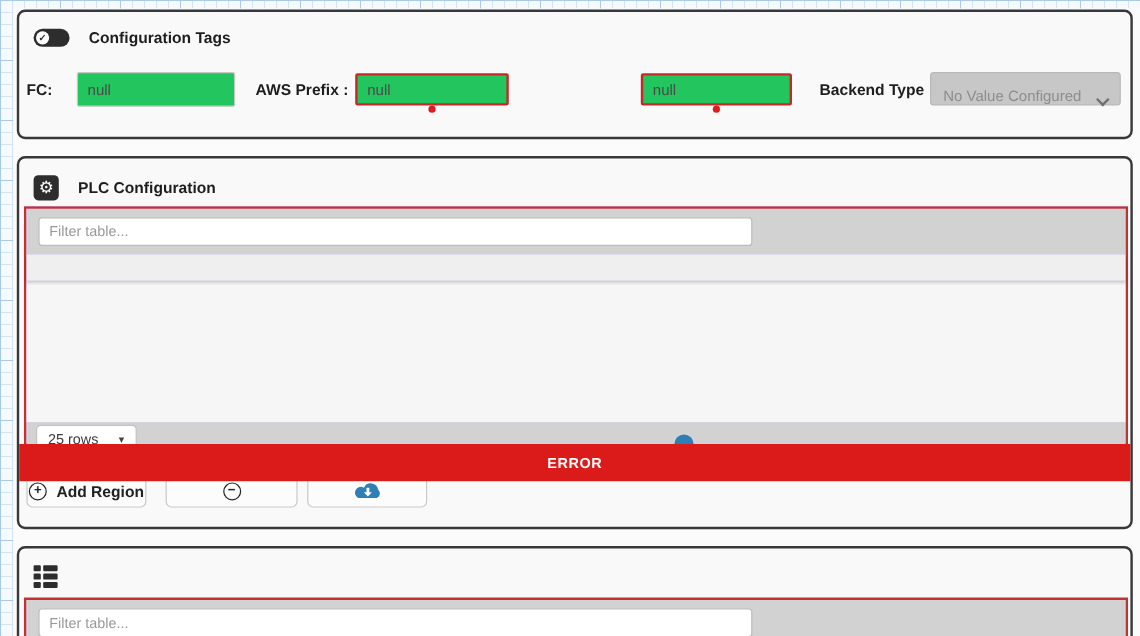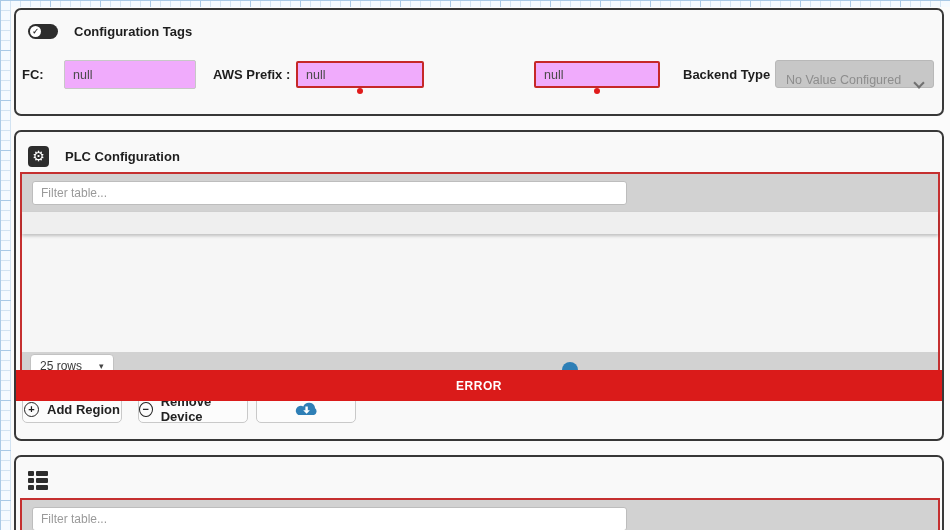--- a/index.html
+++ b/index.html
@@ -44,21 +44,21 @@
     color:#fff; font-size:14px; text-align:center; line-height:20px;
   }
   
   .icn-list { width:21px; height:19px; display:grid; grid-template-columns:6px 12px; grid-template-rows:5px 5px 5px; gap:2px; }
   .icn-list i { background:#2d2d2d; border-radius:1px; }
 
   
   .field-label { position:absolute; top:50px; height:29px; line-height:29px; font-size:13px; font-weight:bold; color:#1e1e1e; }
   .txt-input {
     position:absolute; top:50px; height:29px; border:1px solid #c7c7c7; border-radius:2px;
-    background:#f0abfc; font-family:"Liberation Sans",sans-serif; font-size:12.5px; color:#4a4a4a; padding:0 8px; outline:none;
+    background:#22c55e; font-family:"Liberation Sans",sans-serif; font-size:12.5px; color:#4a4a4a; padding:0 8px; outline:none;
   }
   .txt-input.err { top:51px; height:27px; border:2px solid #c62828; }
   .dot {
     position:absolute; width:6px; height:6px; border-radius:50%; background:#e01b1b; top:78px;
   }
   .fake-select {
     position:absolute; top:50px; height:28px; background:#c7c7c7; border:1px solid #b8b8b8; border-radius:3px;
     display:flex; align-items:flex-end; padding:0 10px; color:#8d8d8d; font-size:12.5px;
   }
   .chev { width:8px; height:8px; border-right:2px solid #707070; border-bottom:2px solid #707070;
@@ -162,21 +162,20 @@
     <div class="error-bar">
       <span>ERROR</span>
     </div>
 
     <div class="btn" id="btn-add">
       <span class="circle-icn">+</span>
       <span>Add Region</span>
     </div>
     <div class="btn" id="btn-remove">
       <span class="circle-icn">−</span>
-      <span>Remove Device</span>
     </div>
     <div class="btn" id="btn-upload">
       <svg width="27" height="17" viewBox="0 0 27 17">
         <path d="M22.1 7.2 A6.2 6.2 0 0 0 10.3 5.4 A4.9 4.9 0 0 0 5.3 14 L21 14 A4 4 0 0 0 22.1 7.2 Z" fill="#2e7fb6"></path>
         <rect x="12.4" y="5.5" width="2.4" height="4.2" fill="#ffffff"></rect>
         <polygon points="10.2,9.3 16.9,9.3 13.6,12.8" fill="#ffffff"></polygon>
       </svg>
     </div>
   </div>
 

